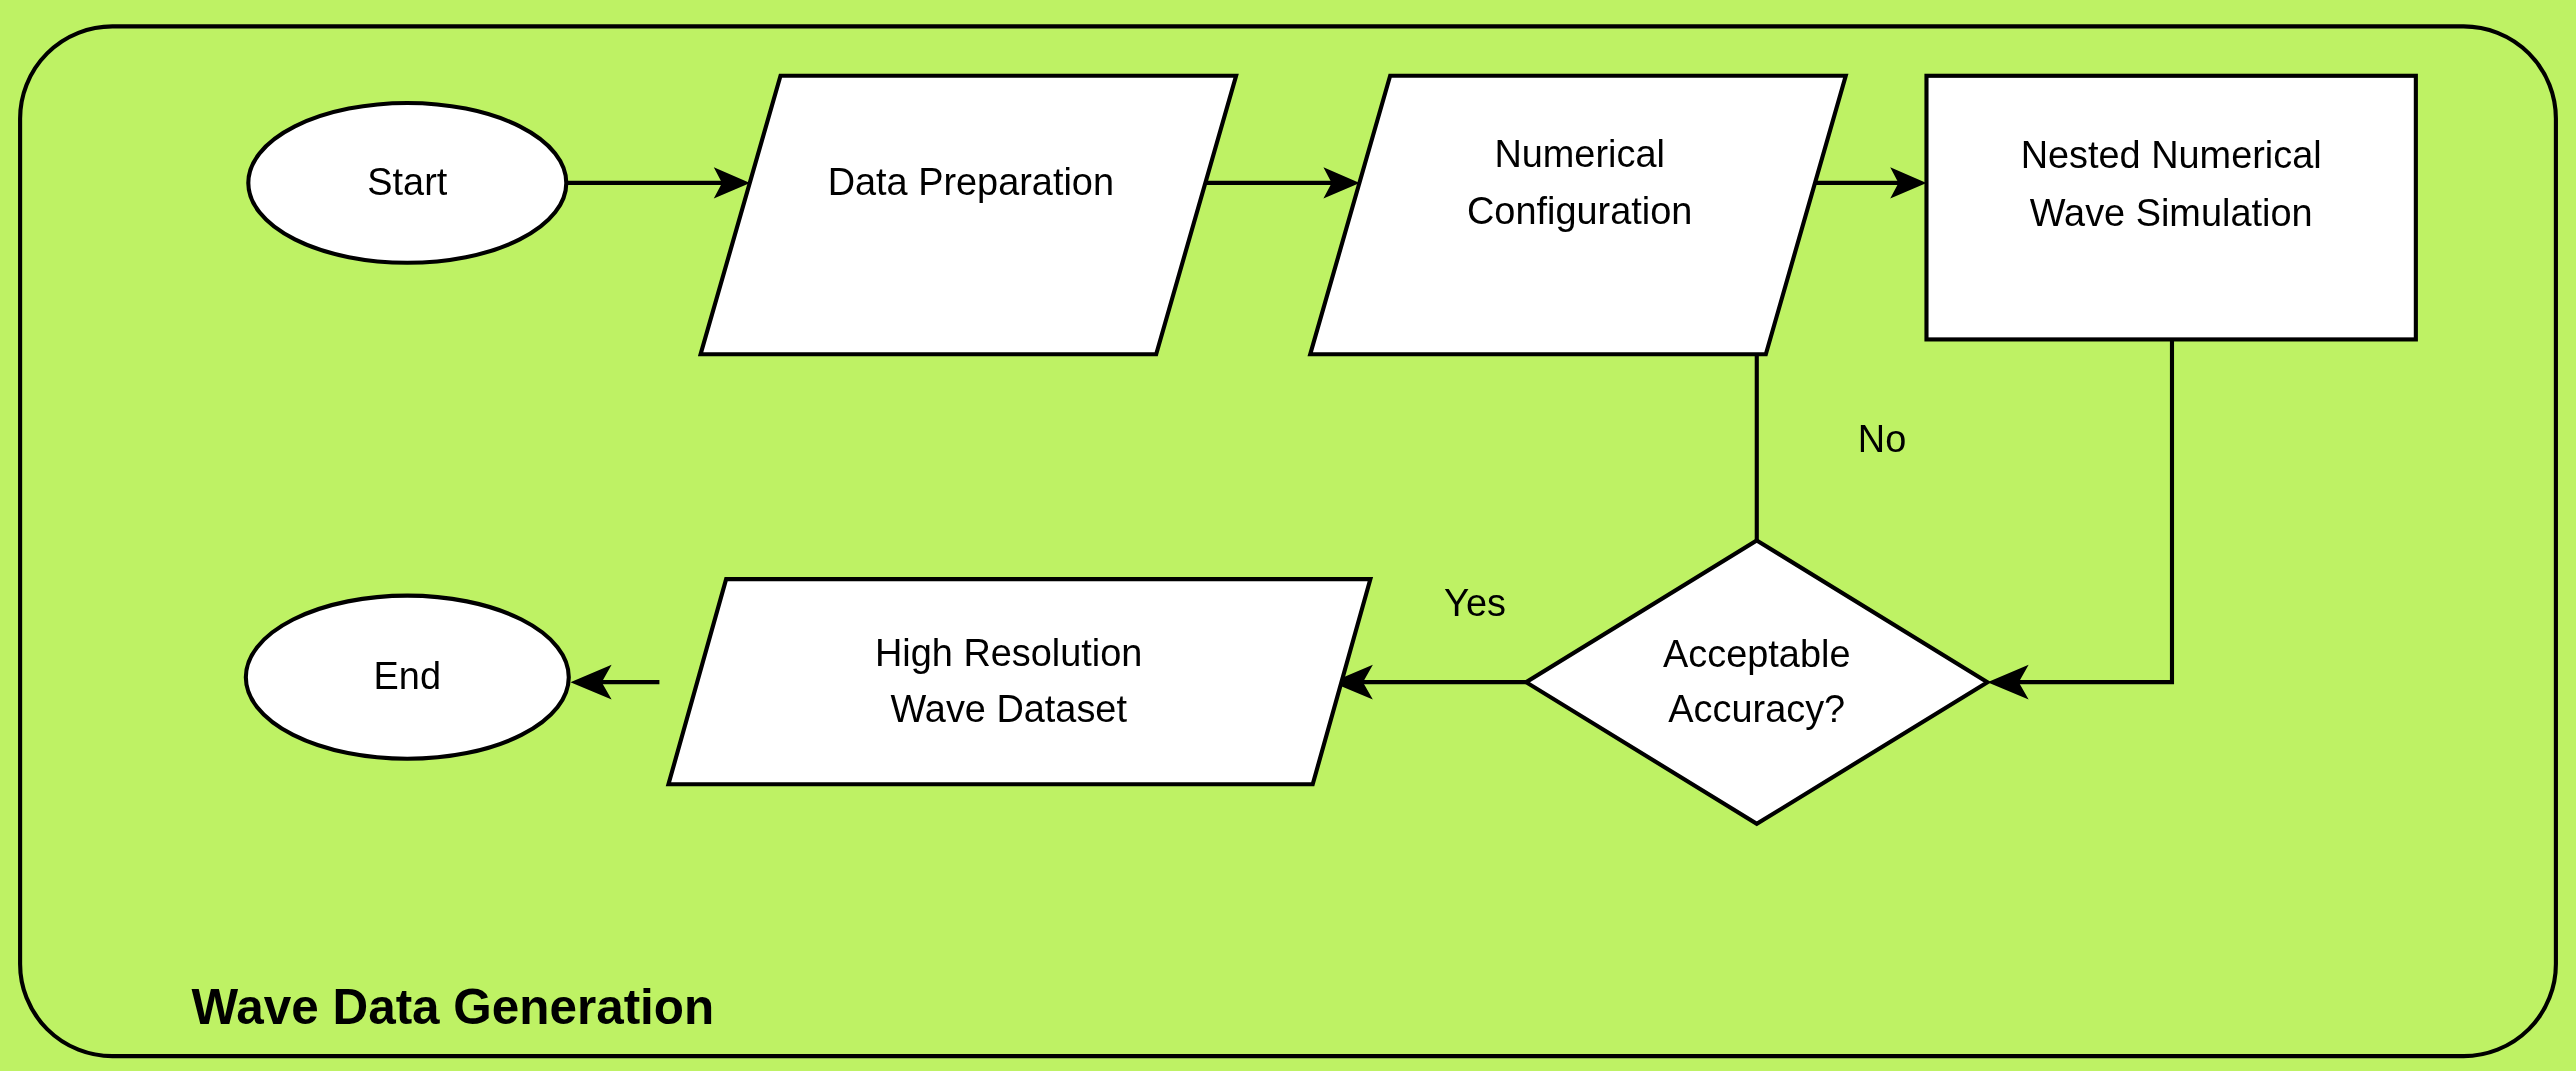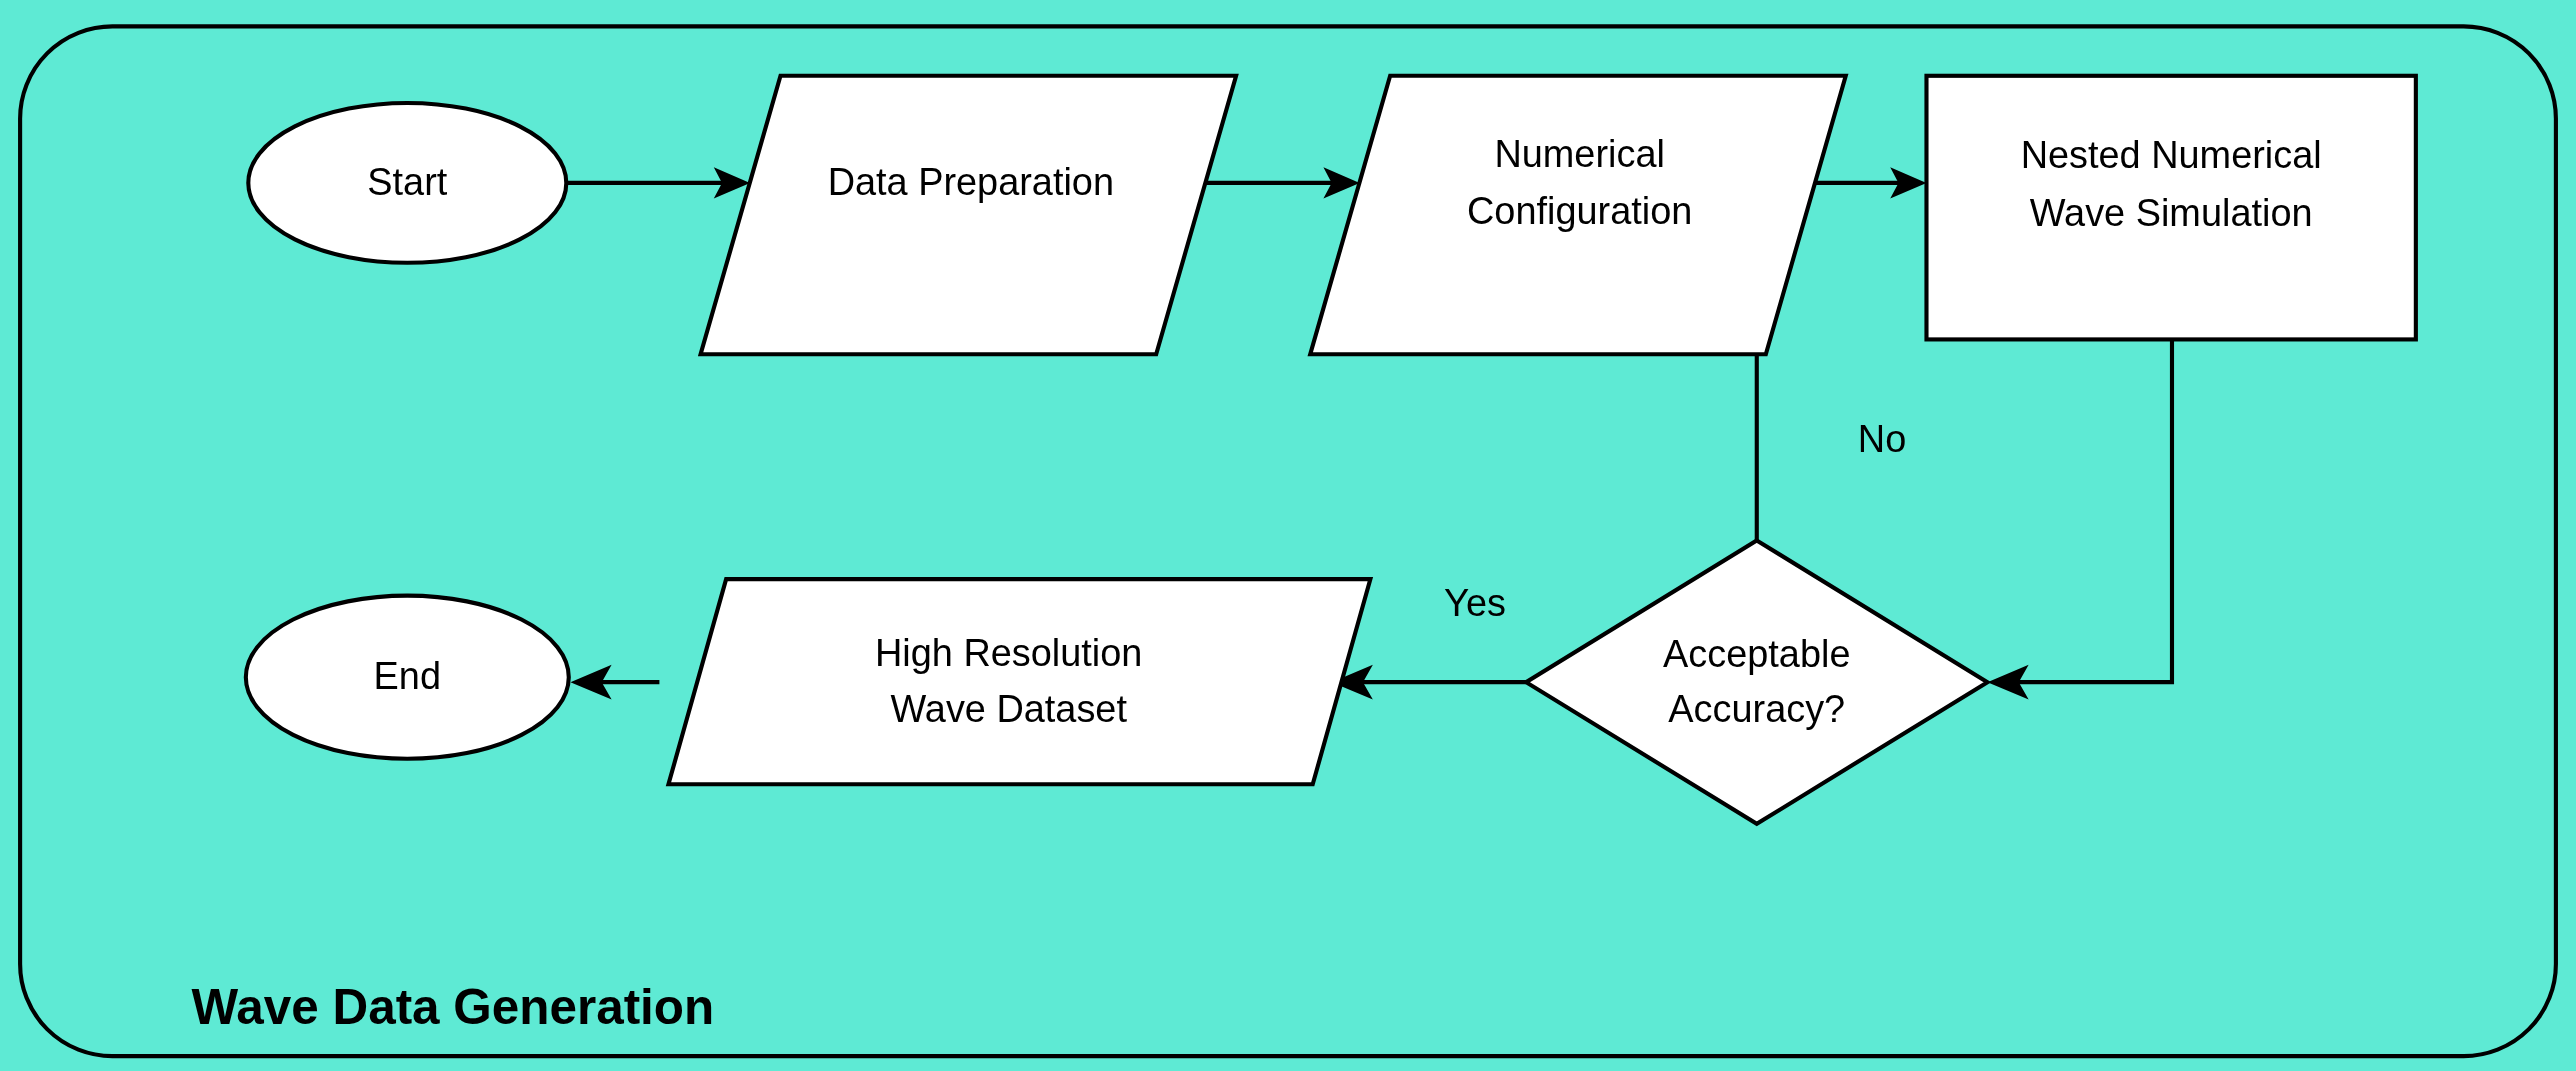--- a/index.html
+++ b/index.html
@@ -8,21 +8,21 @@
     padding: 0;
     background: #ffffff;
   }
   body {
     font-family: "Liberation Sans", sans-serif;
   }
   #stage {
     position: relative;
     width: 2576px;
     height: 1071px;
-    background: #5eead4;
+    background: #bef264;
     overflow: hidden;
   }
   #flow-svg {
     position: absolute;
     top: 0;
     left: 0;
     width: 2576px;
     height: 1071px;
     display: block;
   }

